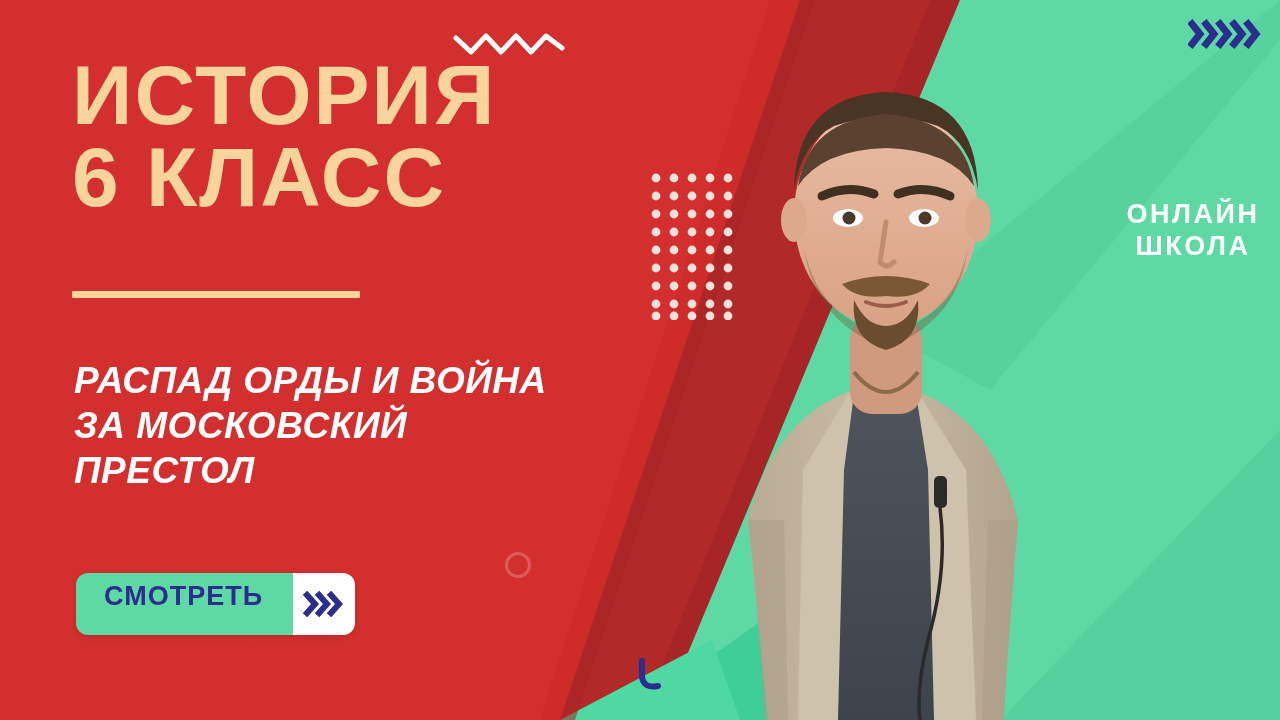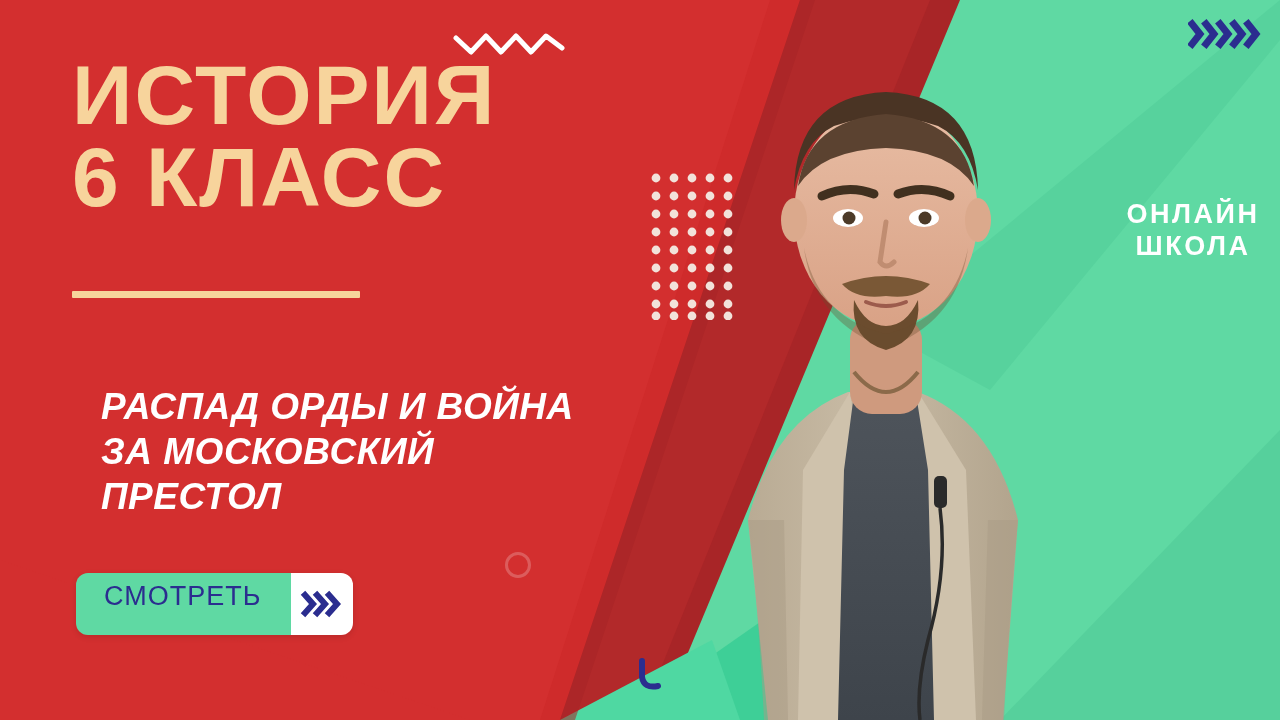--- a/index.html
+++ b/index.html
@@ -17,39 +17,38 @@
   .title{
     position:absolute;left:72px;top:54px;width:600px;
     color:#f7d49c;font-weight:800;font-size:84px;line-height:0.98;
     letter-spacing:2px;text-transform:uppercase;white-space:pre-line;
   }
   .rule{
     position:absolute;left:72px;top:291px;width:288px;height:7px;
     background:#f7d49c;border-radius:1px;
   }
   .subtitle{
-    position:absolute;left:74px;top:384px;width:620px;
+    position:absolute;left:74px;top:358px;width:620px;
     color:#ffffff;font-weight:700;font-style:italic;font-size:37px;
     line-height:1.22;letter-spacing:0.5px;text-transform:uppercase;
     white-space:pre-line;
-    margin-left:27px;
   }
 
   
   .cta{
     position:absolute;left:76px;top:573px;height:62px;
     display:flex;align-items:stretch;
     border-radius:12px;overflow:hidden;
     box-shadow:0 2px 6px rgba(0,0,0,.12);
   }
   .cta-label{
     background:#5fd9a3;color:#2b2d8f;
     display:flex;align-items:center;justify-content:center;
     padding:0 30px 15px 28px;
-    font-weight:400;font-size:27px;letter-spacing:1px;text-transform:uppercase;
+    font-weight:700;font-size:27px;letter-spacing:1px;text-transform:uppercase;
   }
   .cta-arrow{
     background:#ffffff;display:flex;align-items:center;justify-content:center;
     width:62px;
   }
 
   
   .wave{position:absolute;left:452px;top:24px;}
   .dotgrid{position:absolute;left:650px;top:172px;}
   .ring{

